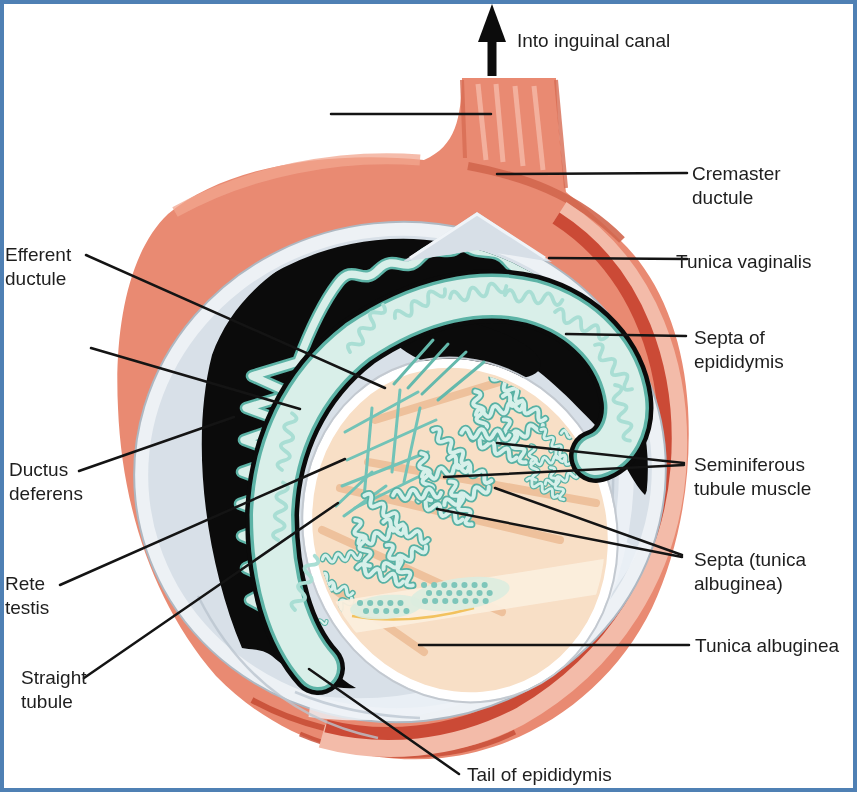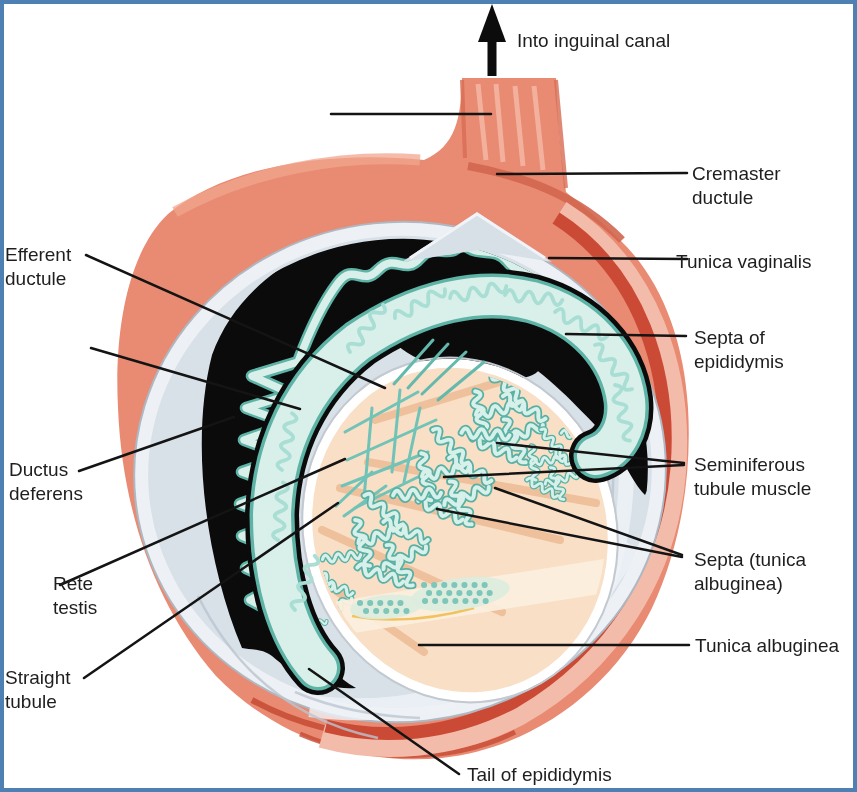--- a/index.html
+++ b/index.html
@@ -254,15 +254,15 @@
   <div class="lbl" style="left:513px;top:25px;">Into inguinal canal</div>
   <div class="lbl" style="left:688px;top:158px;width:120px;">Cremaster ductule</div>
   <div class="lbl" style="left:672px;top:246px;">Tunica vaginalis</div>
   <div class="lbl" style="left:690px;top:322px;width:115px;">Septa of epididymis</div>
   <div class="lbl" style="left:690px;top:449px;width:140px;">Seminiferous tubule muscle</div>
   <div class="lbl" style="left:690px;top:544px;width:135px;">Septa (tunica albuginea)</div>
   <div class="lbl" style="left:691px;top:630px;width:165px;">Tunica albuginea</div>
   <div class="lbl" style="left:1px;top:239px;width:90px;">Efferent ductule</div>
   <div class="lbl" style="left:463px;top:759px;">Tail of epididymis</div>
   <div class="lbl" style="left:5px;top:454px;width:100px;">Ductus deferens</div>
-  <div class="lbl" style="left:13px;top:568px;width:65px;padding-left:36px;">Rete testis</div>
-  <div class="lbl" style="left:1px;top:662px;width:90px;">Straight tubule</div>
+  <div class="lbl" style="left:1px;top:568px;width:65px;">Rete testis</div>
+  <div class="lbl" style="left:1px;top:662px;width:90px;padding-left:16px;">Straight tubule</div>
 </div>
 
 </body></html>

